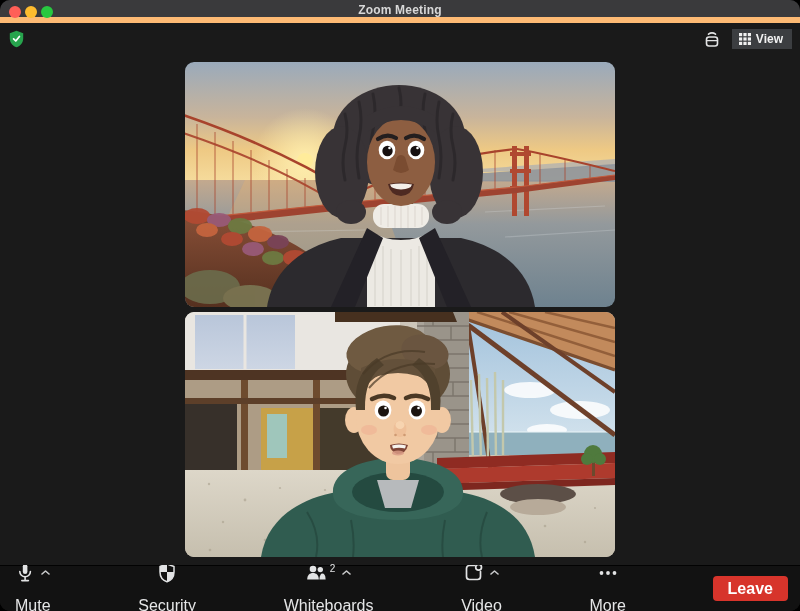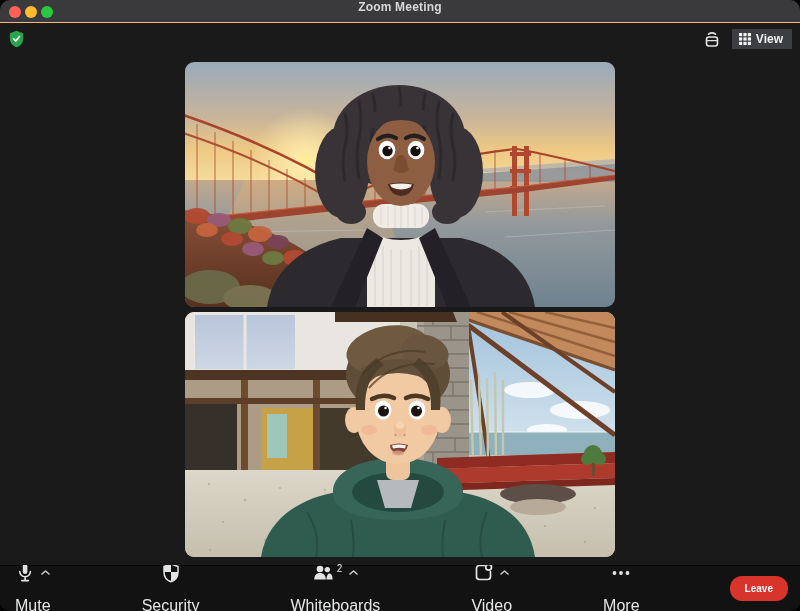--- a/index.html
+++ b/index.html
@@ -4,21 +4,21 @@
 <style>
   html,body{margin:0;padding:0;background:#000;}
   *{box-sizing:border-box;}
   .window{
     width:800px;height:611px;border-radius:10px;overflow:hidden;
     background:var(--stage-bg,#1a1a1a);display:flex;flex-direction:column;
     font-family:"Liberation Sans",sans-serif;position:relative;
   }
   
   .titlebar{height:23px;background:var(--titlebar-bg,#3a3a3c);position:relative;
-    display:flex;align-items:flex-start;flex:0 0 auto;border-bottom:1px solid #fdba74;}
+    display:flex;align-items:flex-end;flex:0 0 auto;border-bottom:6px solid #fdba74;}
   .traffic{position:absolute;left:9px;top:0;height:23px;display:flex;align-items:center;gap:4px;}
   .tl{width:12px;height:12px;border-radius:50%;}
   .tl.red{background:var(--traffic-red,#ff5f57);}
   .tl.yellow{background:var(--traffic-yellow,#febc2e);}
   .tl.green{background:var(--traffic-green,#28c840);}
   .win-title{flex:1;text-align:center;color:#d8d8d8;font-size:12px;font-weight:700;letter-spacing:.2px;}
   
   .stage{position:relative;flex:1;background:var(--stage-bg,#1a1a1a);}
   .shield-btn{position:absolute;left:6px;top:6px;width:20px;height:20px;display:flex;
     align-items:center;justify-content:center;}
@@ -33,22 +33,22 @@
     display:flex;align-items:center;justify-content:space-between;padding:0 12px 0 14px;flex:0 0 auto;}
   .tb-item{display:flex;flex-direction:column;align-items:center;padding:2px 1px;}
   .icon-row{height:21px;display:flex;align-items:center;gap:7px;}
   .tb-label{font-size:16px;margin-top:14px;color:#e5e6e7;white-space:nowrap;}
   .tb-item.accent .tb-label{color:var(--accent-green,#27bb58);}
   .chev{stroke:#c9cacb;stroke-width:1.6;fill:none;stroke-linecap:round;stroke-linejoin:round;}
   .tb-item.accent .chev{stroke:var(--accent-green,#27bb58);}
   .badge{font-size:10px;color:#e5e6e7;margin-left:-3px;position:relative;top:-4px;}
   .share-sq{width:21px;height:19px;background:var(--accent-green,#27bb58);border-radius:5px;
     display:flex;align-items:center;justify-content:center;}
-  .leave-btn{background:var(--leave-red,#d7342b);color:#fff;font-weight:700;font-size:10px;
-    border:none;border-radius:12px;padding:0 15px;height:25px;display:flex;align-items:center;}
+  .leave-btn{background:var(--leave-red,#d7342b);color:#fff;font-weight:700;font-size:16px;
+    border:none;border-radius:4px;padding:0 15px;height:25px;display:flex;align-items:center;}
   .ticon{fill:#e2e3e4;}
   .ticon-stroke{stroke:#e2e3e4;fill:none;stroke-linecap:round;stroke-linejoin:round;}
 </style>
 </head>
 <body>
 
 <div class="window">
 
   <div class="titlebar">
     <div class="traffic">

